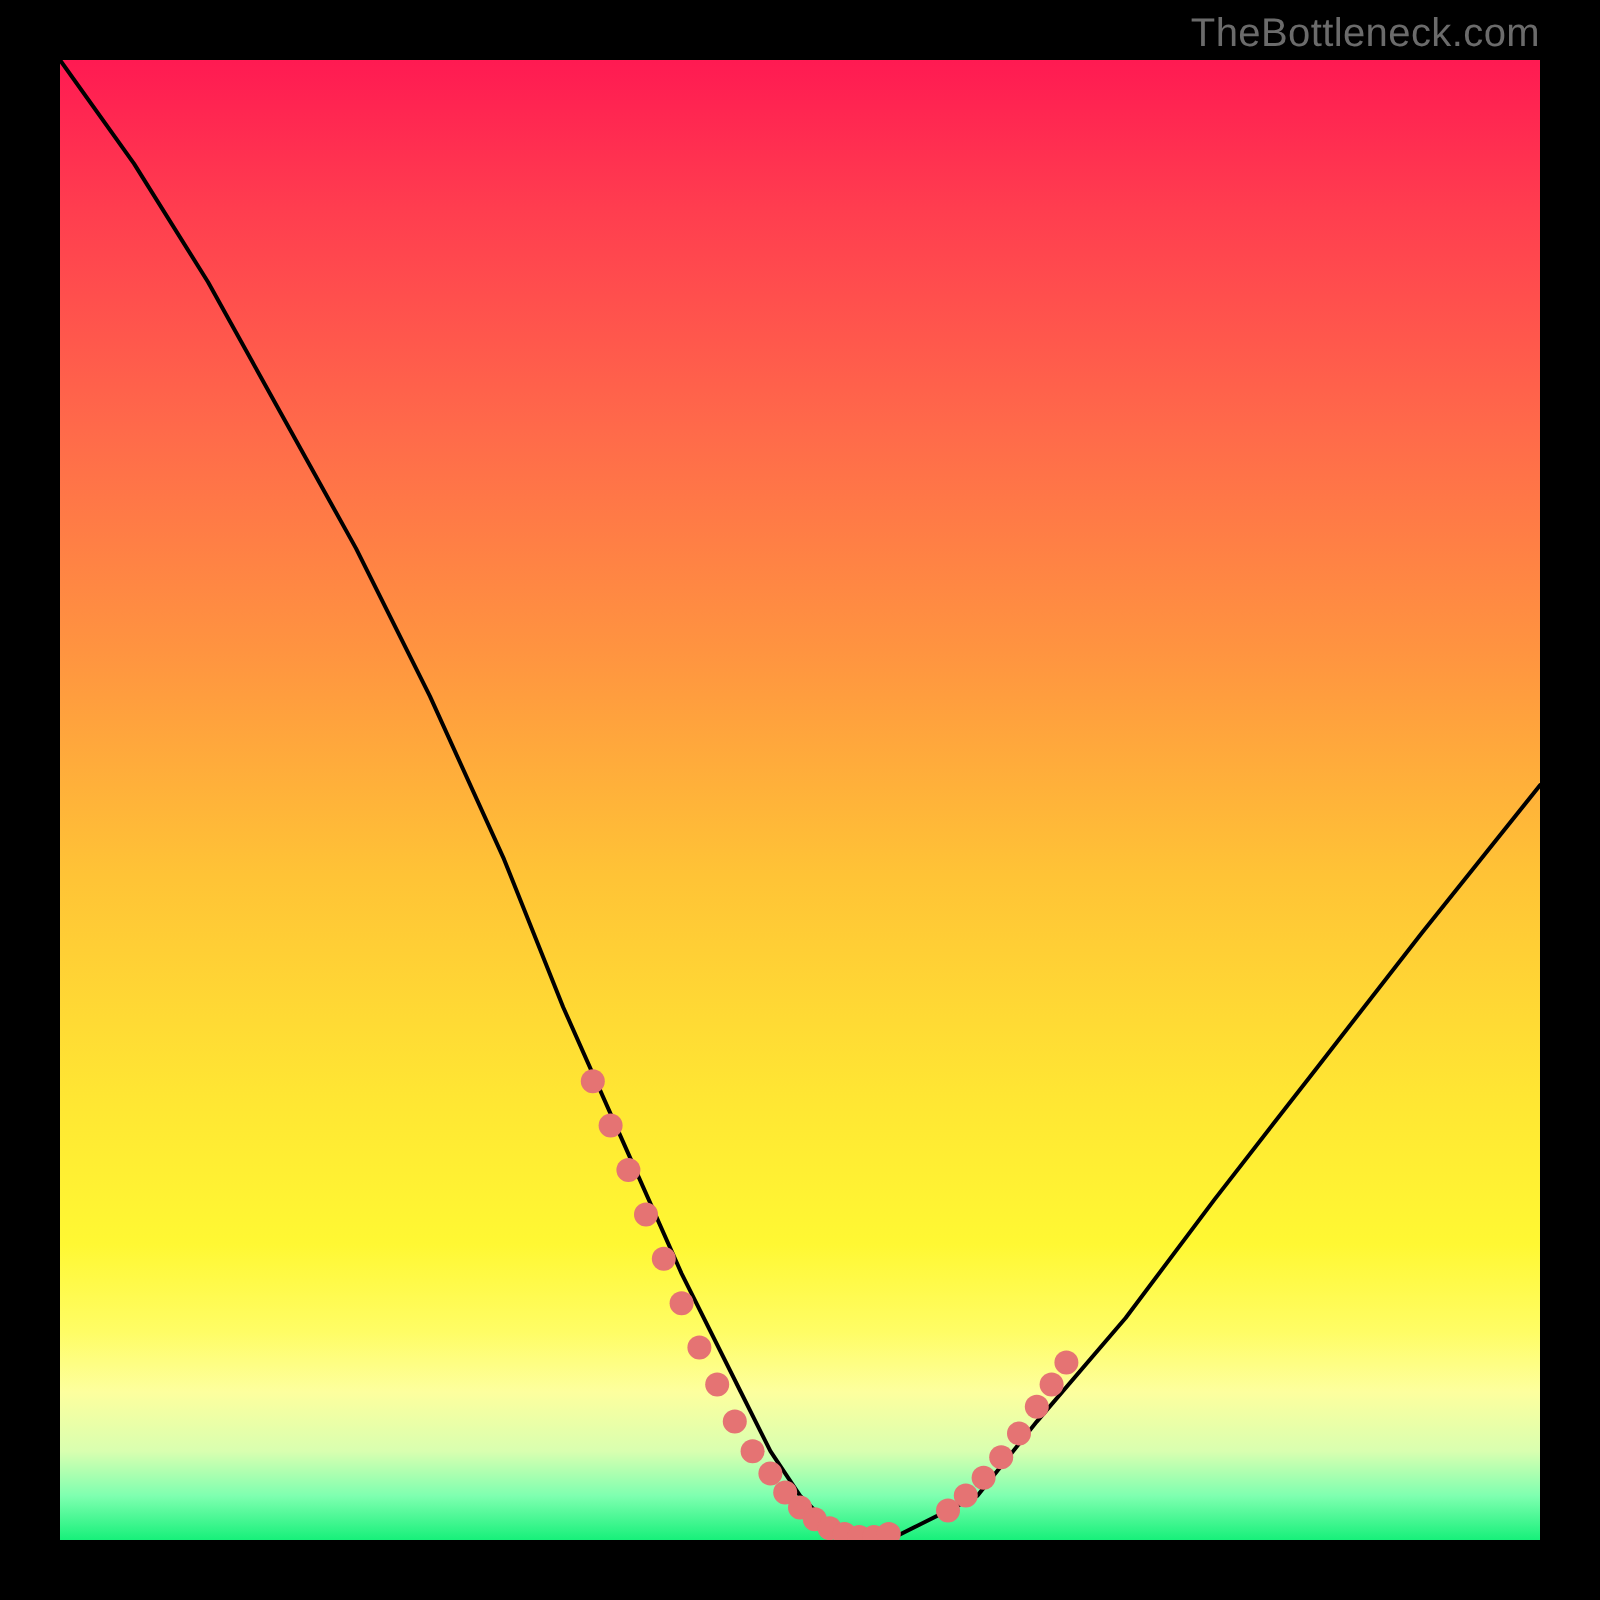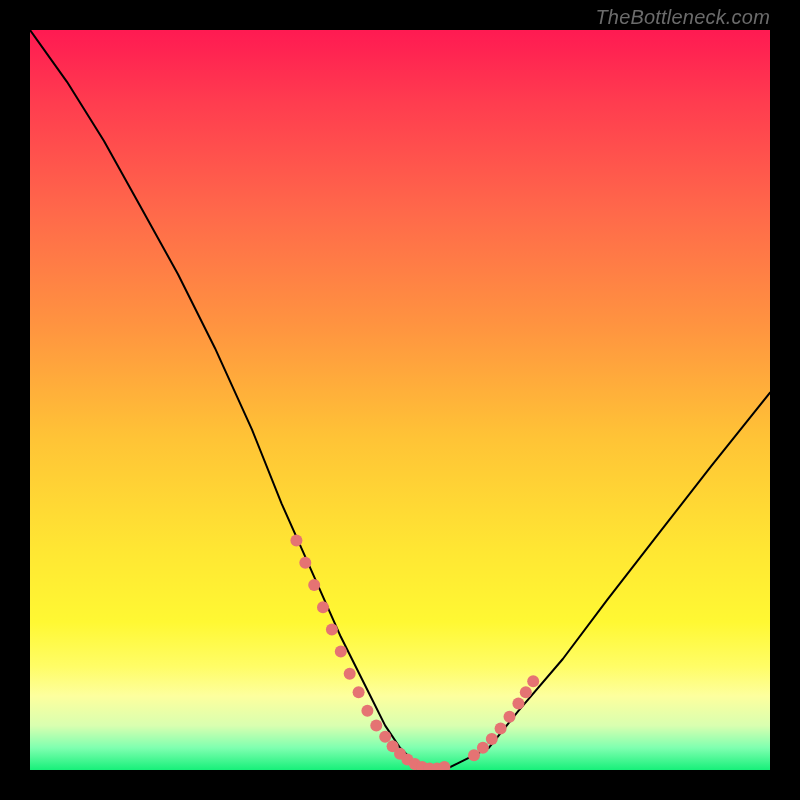--- a/index.html
+++ b/index.html
@@ -11,21 +11,20 @@
     overflow: hidden;
     font-family: Arial, Helvetica, sans-serif;
   }
   .frame {
     position: absolute;
     left: 0;
     top: 0;
     width: 800px;
     height: 654px;
     background: #000;
-    font-style: italic;
   }
   .plot {
     position: absolute;
     left: 30px;
     top: 30px;
     width: 740px;
     height: 740px;
     background: linear-gradient(to bottom,
       #ff1a52 0%,
       #ff3d4f 10%,

